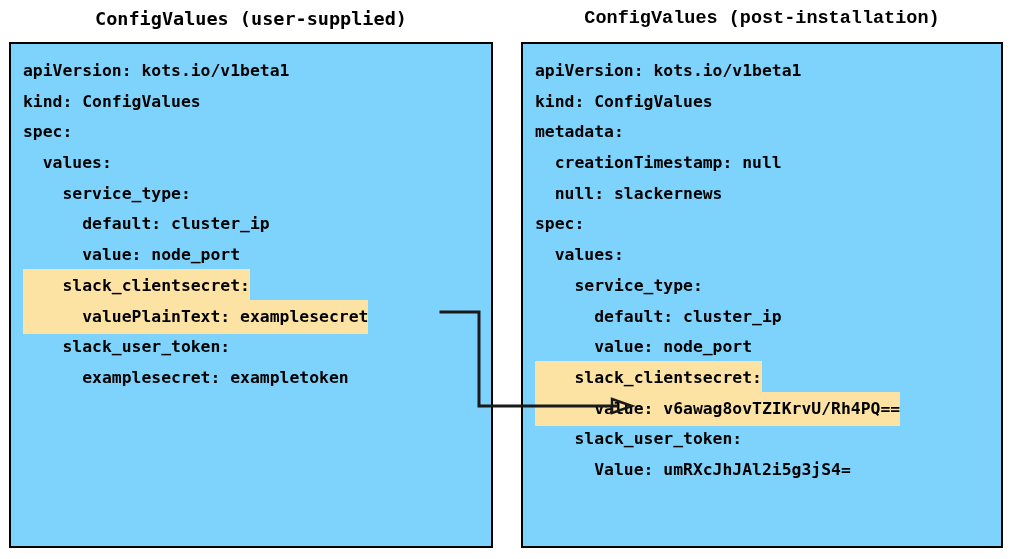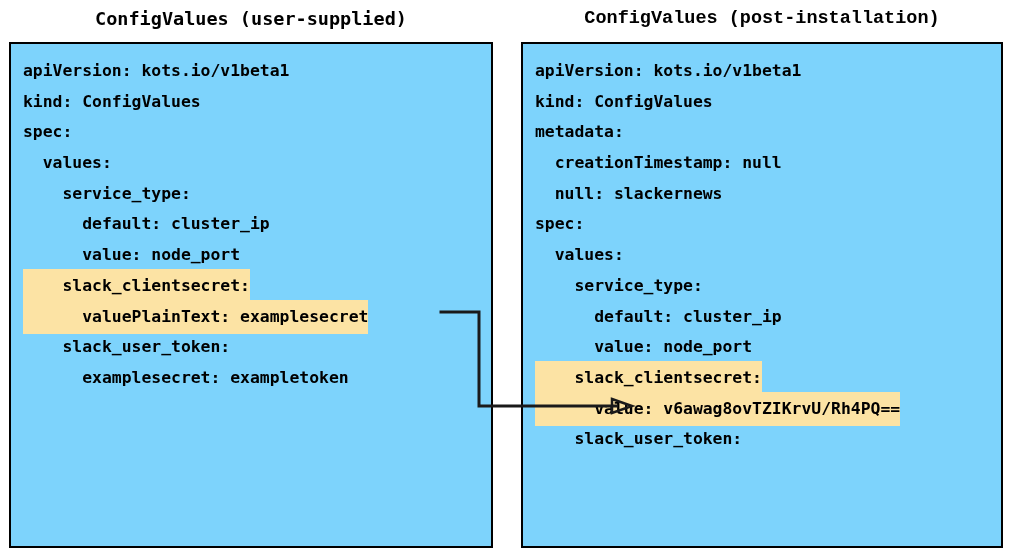--- a/index.html
+++ b/index.html
@@ -116,20 +116,21 @@
       <div class="code-line"><span class="seg">  creationTimestamp: null</span></div>
       <div class="code-line"><span class="seg">  null: slackernews</span></div>
       <div class="code-line"><span class="seg">spec:</span></div>
       <div class="code-line"><span class="seg">  values:</span></div>
       <div class="code-line"><span class="seg">    service_type:</span></div>
       <div class="code-line"><span class="seg">      default: cluster_ip</span></div>
       <div class="code-line"><span class="seg">      value: node_port</span></div>
       <div class="code-line hl"><span class="seg" style="background: rgb(252, 227, 164);">    slack_clientsecret:</span></div>
       <div class="code-line hl"><span class="seg" style="background: rgb(252, 227, 164);">      value: v6awag8ovTZIKrvU/Rh4PQ==</span></div>
       <div class="code-line"><span class="seg">    slack_user_token:</span></div>
+      <div class="code-line"><span class="seg">      Value: umRXcJhJAl2i5g3jS4=</span></div>
     </div>
 </div>
 
 <svg id="connector" viewBox="0 0 1019 559" width="1019" height="559" xmlns="http://www.w3.org/2000/svg">
   <g fill="none" stroke="#1a1a1a" stroke-width="3" stroke-linecap="square" stroke-linejoin="miter">
     <path d="M 441 312 L 479 312 L 479 406 L 616 406"></path>
   </g>
   <polygon points="612,399 632,406 612,413" fill="none" stroke="#1a1a1a" stroke-width="2.5" stroke-linejoin="miter"></polygon>
 </svg>
 

